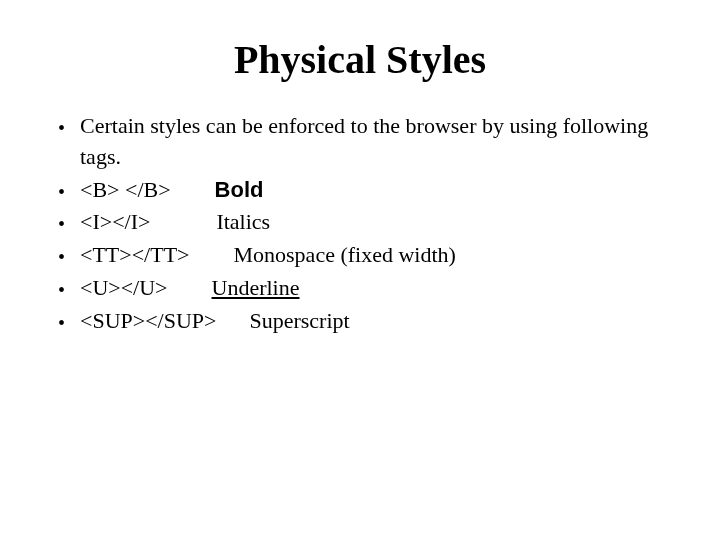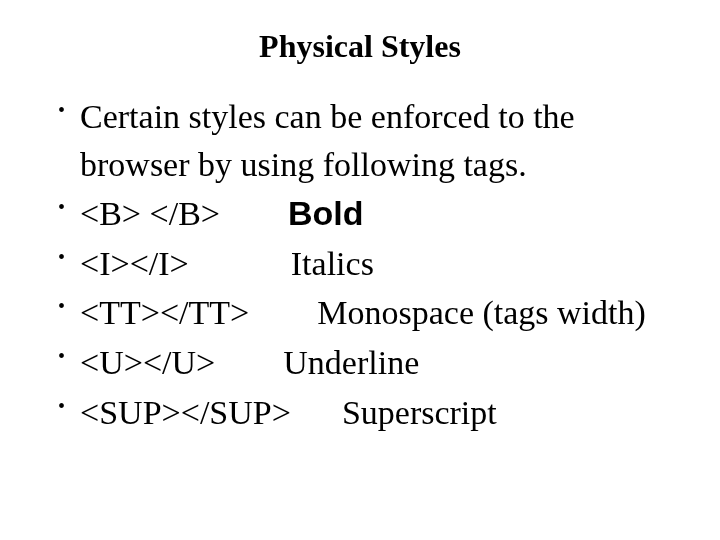--- a/index.html
+++ b/index.html
@@ -12,67 +12,69 @@
       height: 540px;
       background: #ffffff;
       font-family: Georgia, 'Times New Roman', serif;
       color: #000000;
       padding: 28px 40px 0 40px;
       overflow: hidden;
     }
     .title {
       font-family: Georgia, 'Times New Roman', serif;
       font-weight: bold;
-      font-size: 32px;
+      font-size: 40px;
       text-align: center;
       margin-bottom: 28px;
+      margin-top: 8px;
     }
     ul {
       list-style: none;
       padding-left: 18px;
     }
     li {
-      font-size: 34px;
+      font-size: 22px;
       line-height: 1.4;
       position: relative;
       padding-left: 22px;
       margin-bottom: 2px;
     }
     li::before {
       content: "•";
       position: absolute;
       left: 0;
       top: 0;
       font-size: 20px;
       line-height: 1.7;
     }
     .bold-label {
       font-weight: bold;
       font-family: Arial, sans-serif;
     }
     .italic-label {
     }
     .underline-label {
+      text-decoration: underline;
     }
   </style>
 </head>
 <body>
 
 <h1 class="title">Physical Styles</h1>
 
 <ul>
   <li>Certain styles can be enforced to the browser by using following tags.</li>
   <li>
     <span>&lt;B&gt; &lt;/B&gt;&nbsp;&nbsp;&nbsp;&nbsp;&nbsp;&nbsp;&nbsp;&nbsp;</span><span class="bold-label">Bold</span>
   </li>
   <li>
     <span>&lt;I&gt;&lt;/I&gt;&nbsp;&nbsp;&nbsp;&nbsp;&nbsp;&nbsp;&nbsp;&nbsp;&nbsp;&nbsp;&nbsp;&nbsp;</span><span class="italic-label">Italics</span>
   </li>
   <li>
-    <span>&lt;TT&gt;&lt;/TT&gt;&nbsp;&nbsp;&nbsp;&nbsp;&nbsp;&nbsp;&nbsp;&nbsp;</span><span>Monospace (tags width)</span>
+    <span>&lt;TT&gt;&lt;/TT&gt;&nbsp;&nbsp;&nbsp;&nbsp;&nbsp;&nbsp;&nbsp;&nbsp;</span><span>Monospace (fixed width)</span>
   </li>
   <li>
     <span>&lt;U&gt;&lt;/U&gt;&nbsp;&nbsp;&nbsp;&nbsp;&nbsp;&nbsp;&nbsp;&nbsp;</span><span class="underline-label">Underline</span>
   </li>
   <li>
     <span>&lt;SUP&gt;&lt;/SUP&gt;&nbsp;&nbsp;&nbsp;&nbsp;&nbsp;&nbsp;</span><span>Superscript</span>
   </li>
 </ul>
 
 </body></html>

